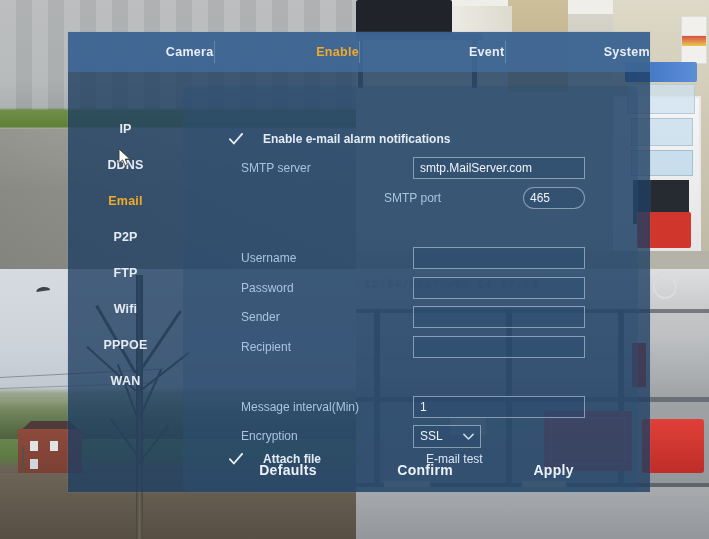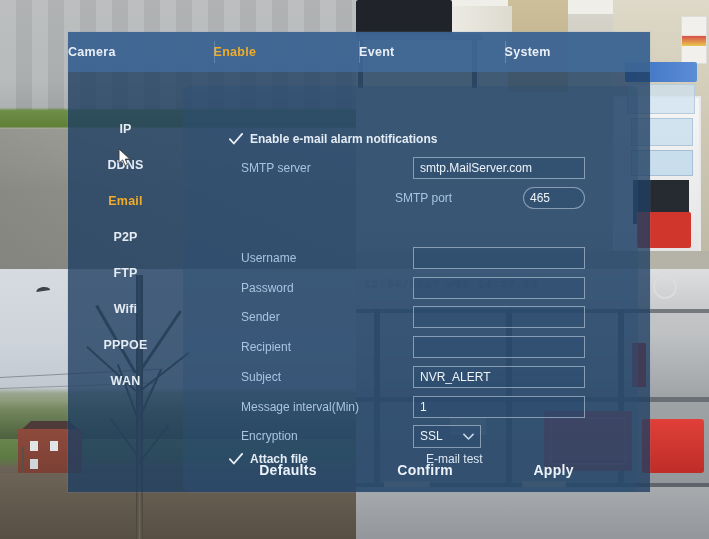--- a/index.html
+++ b/index.html
@@ -165,21 +165,21 @@
 
   .panel-header {
     position: relative;
     height: 40px;
     background: rgba(66, 108, 156, 0.80);
     display: flex;
     align-items: center;
   }
   .tab {
     flex: 1;
-    text-align: left;
+    text-align: right;
     font-size: 12.5px;
     font-weight: bold;
     color: #e8eef5;
     letter-spacing: 0.3px;
     cursor: pointer;
     position: relative;
     line-height: 40px;
   }
   .tab + .tab::before {
     content:""; position:absolute; left:0; top:9px;
@@ -261,34 +261,34 @@
   }
   .select .sel-val { flex: 1; }
   .chev {
     width: 11px; height: 7px; flex-shrink: 0;
     color: #c9d9e8;
   }
   .chev svg { display:block; }
 
   .check-row {
     position: absolute;
-    display: flex; align-items: center; gap: 7px;
+    display: flex; align-items: center; gap: 20px;
     cursor: pointer;
     left: 46px;
   }
   .tick { width: 14px; height: 12px; color: #e9eff6; }
   .tick svg { display:block; }
   .check-label {
     font-size: 12px; font-weight: bold; color: #e3ebf4;
     white-space: nowrap;
   }
 
   .port-label {
     position: absolute;
-    left: 212px;
+    left: 201px;
     font-size: 12px;
     color: #a8c4e0;
     white-space: nowrap;
   }
 
   .link-btn {
     position: absolute;
     font-size: 12px;
     color: #dbe6f2;
     cursor: pointer;
@@ -454,24 +454,20 @@
         <div class="row" style="top:220px;">
           <span class="lbl">Sender</span>
           <input class="field" type="text" value="" style="">
         </div>
 
         <div class="row" style="top:250px;">
           <span class="lbl">Recipient</span>
           <input class="field" type="text" value="" style="">
         </div>
 
-        <div class="row" style="top:280px;">
-          <span class="lbl">Subject</span>
-          <input class="field" type="text" value="NVR_ALERT" style="">
-        </div>
 
         <div class="row" style="top:310px;">
           <span class="lbl">Message interval(Min)</span>
           <input class="field" type="text" value="1" style="">
         </div>
 
         <div class="row" style="top:339px;">
           <span class="lbl">Encryption</span>
           <div class="select">
             <span class="sel-val">SSL</span>

